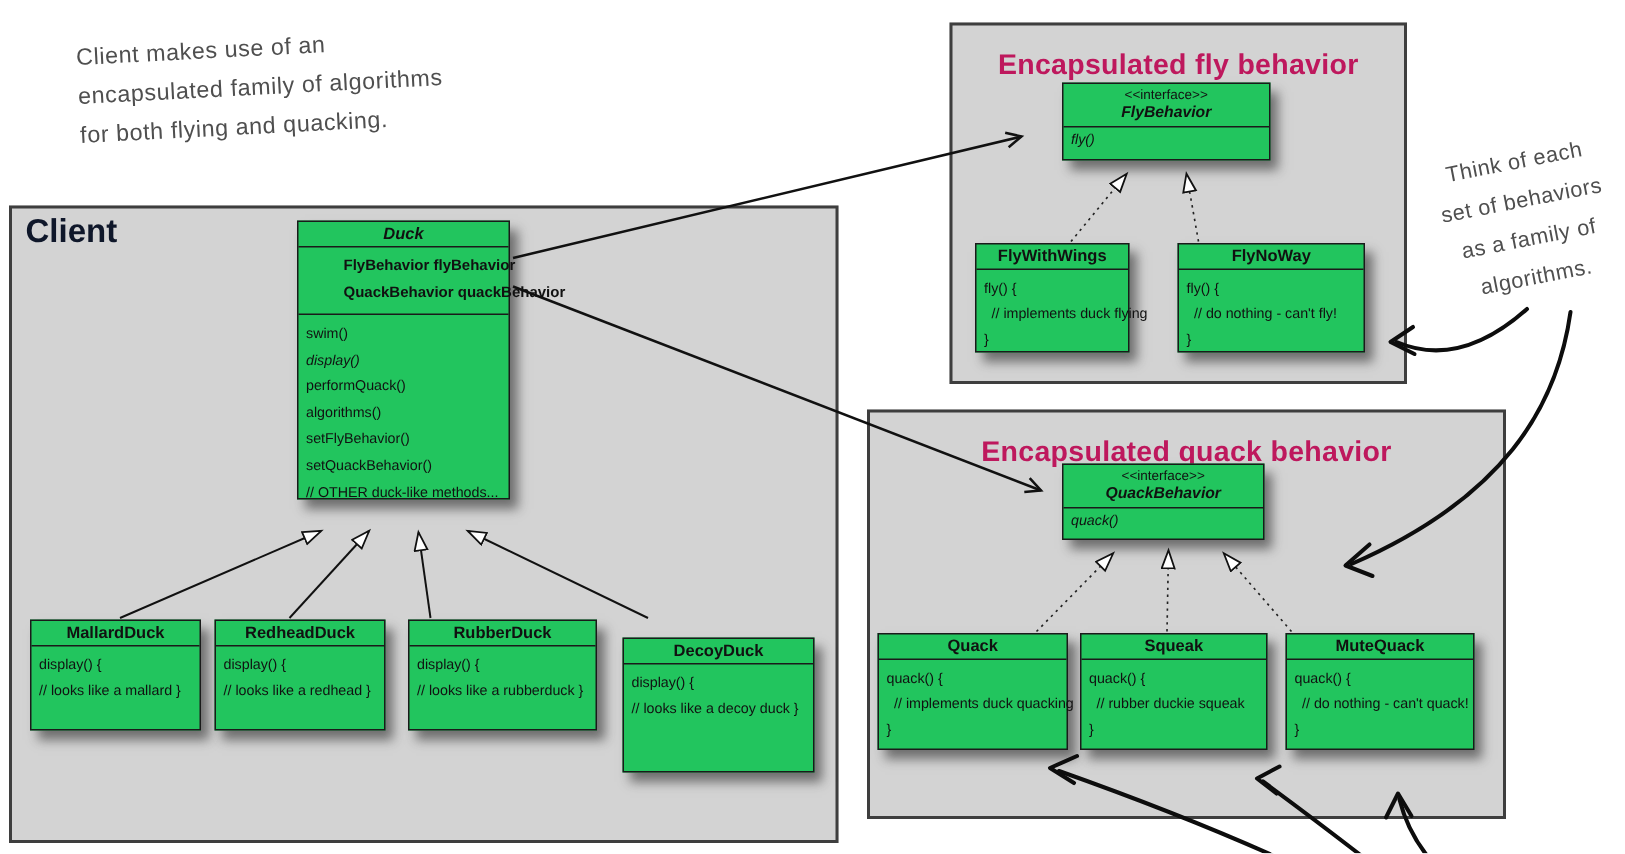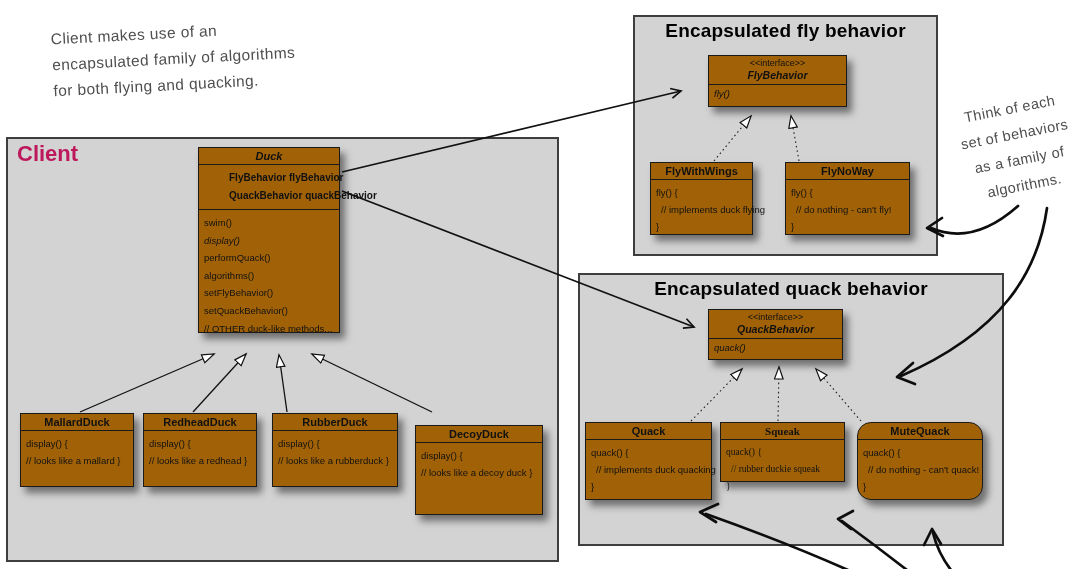--- a/index.html
+++ b/index.html
@@ -2,24 +2,24 @@
 <html><head>
 <meta charset="utf-8">
 <style>
   html,body{margin:0;padding:0;background:#ffffff;}
   .stage{
     position:relative;width:1083px;height:569px;background:#fff;
     font-family:"Liberation Sans",sans-serif;color:#111;overflow:hidden;
   }
   
   .panel{position:absolute;background:#d3d3d3;border:2.5px solid #3e3e3e;box-sizing:border-box;}
-  .client-title{position:absolute;left:9px;top:2px;font-size:22px;font-weight:bold;color:#be185d;}
-  .center-title{width:100%;text-align:center;font-size:19px;font-weight:bold;color:#000000;margin-top:3px;letter-spacing:.2px;}
-  
-  .uml{position:absolute;background:#a16207;border:1.4px solid #1a1a1a;box-sizing:border-box;
+  .client-title{position:absolute;left:9px;top:2px;font-size:22px;font-weight:bold;color:#0f172a;}
+  .center-title{width:100%;text-align:center;font-size:19px;font-weight:bold;color:#be185d;margin-top:16px;letter-spacing:.2px;}
+  
+  .uml{position:absolute;background:#22c55e;border:1.4px solid #1a1a1a;box-sizing:border-box;
        box-shadow:5px 6px 7px rgba(45,45,45,.6);}
   .uml .hd{text-align:center;font-weight:bold;font-size:11px;line-height:14px;padding:1px 2px;
            border-bottom:1.4px solid #1a1a1a;white-space:nowrap;}
   .uml .rows{padding:4px 5px 2px;}
   .uml .row{font-size:9.5px;line-height:17px;white-space:nowrap;}
   .uml .row.ind{padding-left:5px;}
   .italic{font-style:italic;}
   
   .duck .fields{padding:4px 6px;border-bottom:1.4px solid #1a1a1a;}
   .duck .fields .row{font-weight:bold;font-size:10px;line-height:18px;padding-left:24px;}
@@ -138,29 +138,29 @@
   </div>
 
   <div class="uml" style="left:585px;top:422px;width:127px;height:78px;">
     <div class="hd">Quack</div>
     <div class="rows">
       <div class="row">quack() {</div>
       <div class="row ind">// implements duck quacking</div>
       <div class="row">}</div>
     </div>
   </div>
-  <div class="uml" style="left:720px;top:422px;width:125px;height:60px;font-family:Liberation Serif, serif;">
+  <div class="uml" style="left:720px;top:422px;width:125px;height:78px;">
     <div class="hd">Squeak</div>
     <div class="rows">
       <div class="row">quack() {</div>
       <div class="row ind">// rubber duckie squeak</div>
       <div class="row">}</div>
     </div>
   </div>
-  <div class="uml" style="left:857px;top:422px;width:126px;height:78px;border-radius:14px;">
+  <div class="uml" style="left:857px;top:422px;width:126px;height:78px;">
     <div class="hd">MuteQuack</div>
     <div class="rows">
       <div class="row">quack() {</div>
       <div class="row ind">// do nothing - can't quack!</div>
       <div class="row">}</div>
     </div>
   </div>
 
   <svg class="overlay" viewBox="0 0 1083 569">
     <defs>

